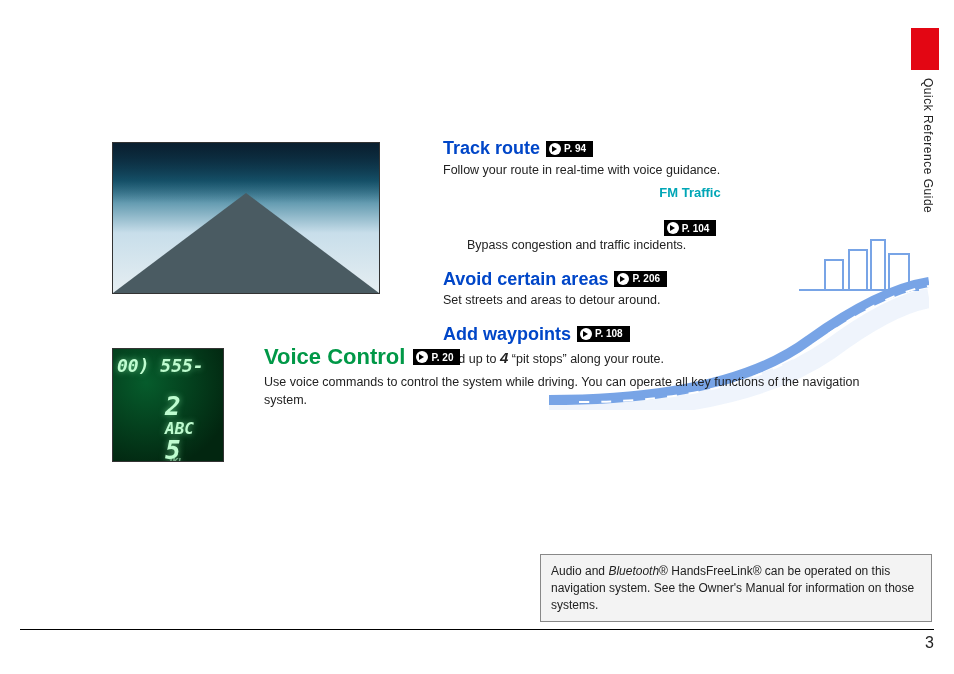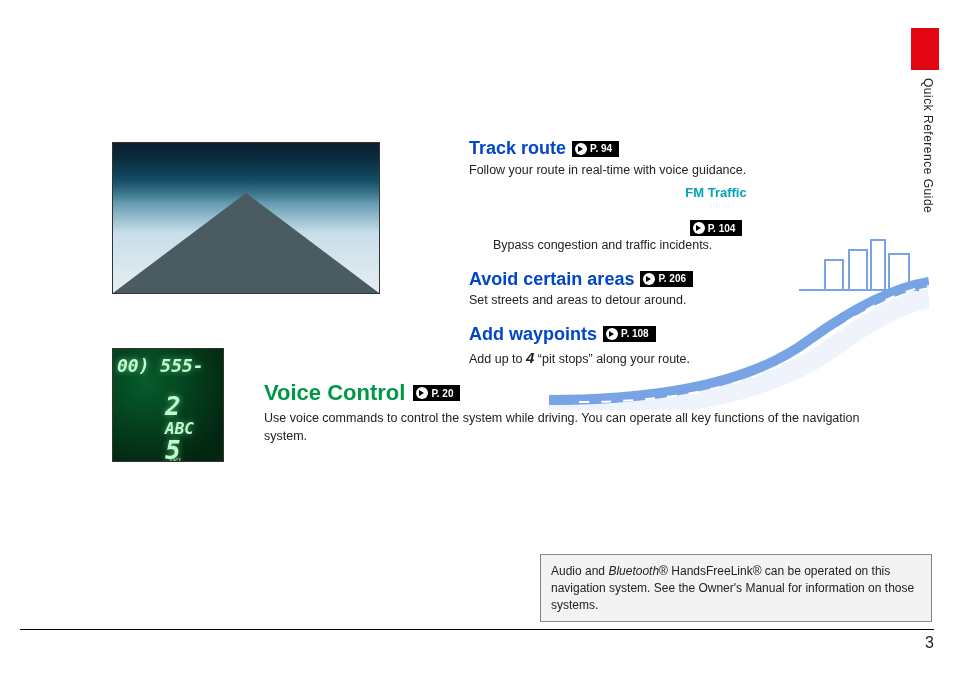--- a/index.html
+++ b/index.html
@@ -51,21 +51,21 @@
     position:absolute; bottom:0; left:50%; transform:translateX(-50%);
     width:0; height:0;
     border-left: 133px solid transparent;
     border-right: 133px solid transparent;
     border-bottom: 100px solid #4a5b62;
   }
   .highway-img .overpass {
     position:absolute; top:0; left:0; width:100%; height:40%;
     background:linear-gradient(to bottom, rgba(10,30,45,.95), rgba(10,30,45,0));
   }
-  .track-block { position: absolute; top: 138px; left: 469px; width: 470px; }
+  .track-block { position: absolute; top: 138px; left: 443px; width: 470px; }
   .blue-head {
     color: #0046c8;
     font-weight: 700;
     font-size: 18px;
     margin: 14px 0 2px 0;
     line-height: 1.2;
     display: flex;
     align-items: center;
     gap: 6px;
   }
@@ -117,21 +117,21 @@
   }
   .page-pill .arrow::after{
     content:"";
     position:absolute; left:3px; top:3px;
     width:0;height:0;
     border-top:3px solid transparent;
     border-bottom:3px solid transparent;
     border-left:5px solid #000;
   }
 
-  .voice-block { position: absolute; top: 344px; left: 264px; width: 640px; margin-top: 36px; }
+  .voice-block { position: absolute; top: 344px; left: 264px; width: 640px; }
   .phone-img {
     position:absolute; top: 348px; left: 112px;
     width: 110px; height: 112px;
     background: radial-gradient(circle at 30% 30%, #065c2c, #022610 80%);
     border: 1px solid #333;
     overflow:hidden;
     font-style:italic;
   }
   .phone-img .t {
     position:absolute; color:#bffcd0; font-weight:600;

